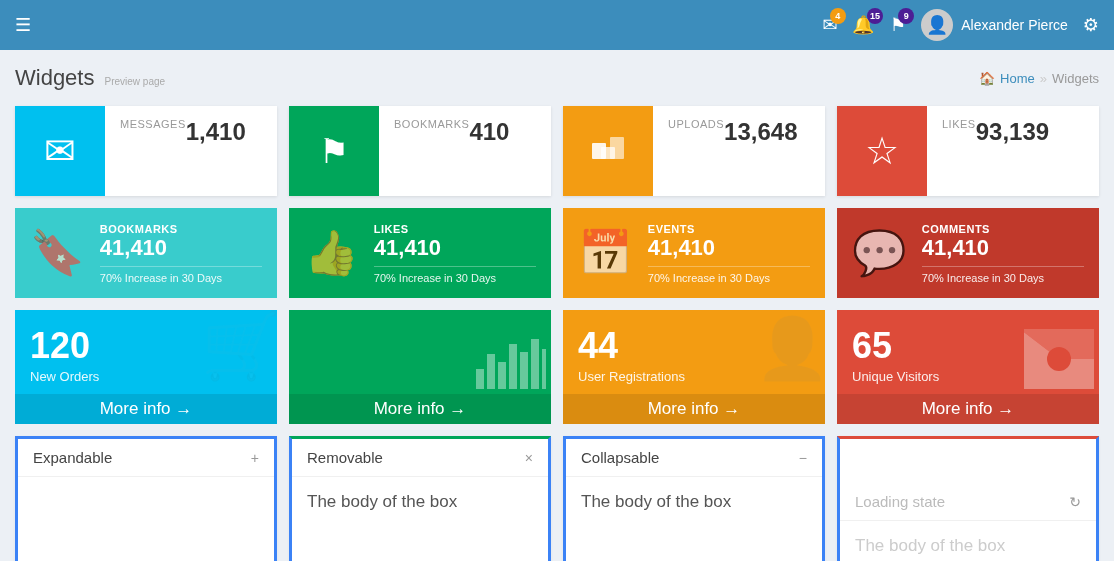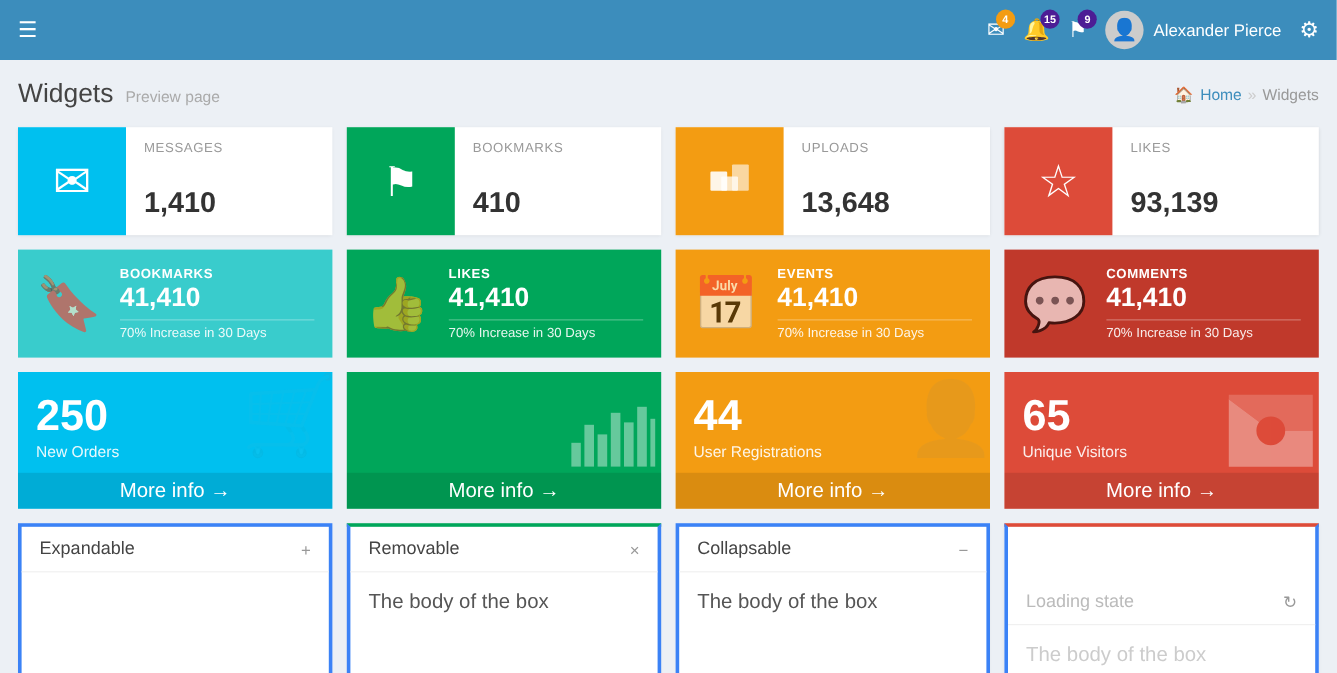--- a/index.html
+++ b/index.html
@@ -39,37 +39,37 @@
     
     .content-wrapper { padding: 15px; }
 
     
     .page-header {
       display: flex; align-items: center; justify-content: space-between;
       margin-bottom: 15px;
     }
     .page-title-area { display: flex; align-items: baseline; gap: 10px; }
     .page-title { font-size: 22px; color: #444; font-weight: 400; }
-    .page-subtitle { color: #aaa; font-size: 13px; }
+    .page-subtitle { color: #aaa; font-size: 10px; }
     .breadcrumb { display: flex; align-items: center; gap: 5px; color: #999; font-size: 13px; }
     .breadcrumb a { color: #3c8dbc; text-decoration: none; }
     .breadcrumb-sep { color: #ccc; }
 
     
     .stats-row { display: grid; grid-template-columns: repeat(4, 1fr); gap: 12px; margin-bottom: 12px; }
 
     .stat-box {
       background: white; display: flex; align-items: stretch; min-height: 90px;
       box-shadow: 0 1px 3px rgba(0,0,0,0.1);
     }
     .stat-icon-side {
       width: 90px; display: flex; align-items: center; justify-content: center;
       font-size: 40px; color: white; flex-shrink: 0;
     }
-    .stat-content { padding: 12px 15px; display: flex; flex-direction: column; justify-content: space-between; }
+    .stat-content { padding: 12px 15px; display: flex; justify-content: space-between; }
     .stat-label { font-size: 11px; color: #999; text-transform: uppercase; letter-spacing: 0.5px; }
     .stat-value { font-size: 24px; font-weight: 700; color: #333; }
 
     
     .colored-stats-row { display: grid; grid-template-columns: repeat(4, 1fr); gap: 12px; margin-bottom: 12px; }
 
     .colored-stat {
       display: flex; align-items: center; padding: 12px 15px; min-height: 90px;
       color: white; position: relative; overflow: hidden;
     }
@@ -259,21 +259,21 @@
         <div class="colored-stat-sub">70% Increase in 30 Days</div>
       </div>
     </div>
   </div>
 
   <div class="info-boxes-row">
 
     <div class="info-box bg-blue">
       <div class="info-box-top">
         <div>
-          <div class="info-box-number">250</div>
+          <div class="info-box-number">120</div>
           <div class="info-box-subtitle">New Orders</div>
         </div>
         <div class="info-box-bg-icon" style="font-size:65px; right:-5px; bottom:10px; opacity:0.25;">🛒</div>
       </div>
       <div class="info-box-footer">
         <span>More info →</span>
       </div>
     </div>
 
     <div class="info-box bg-green">

